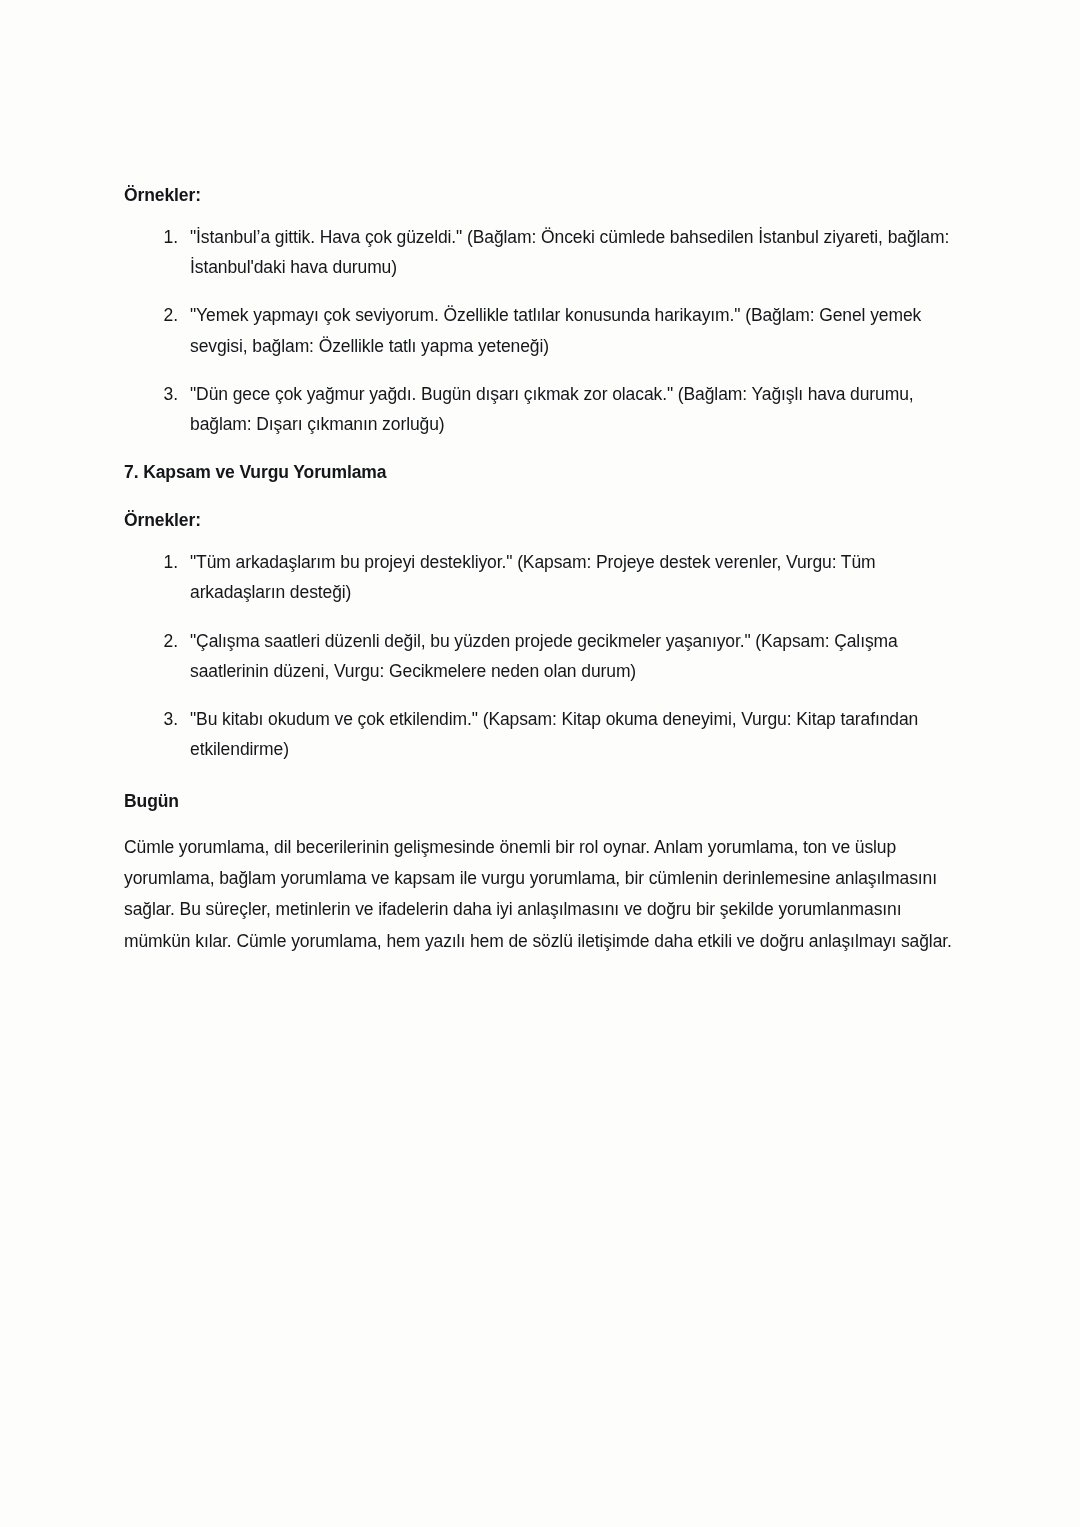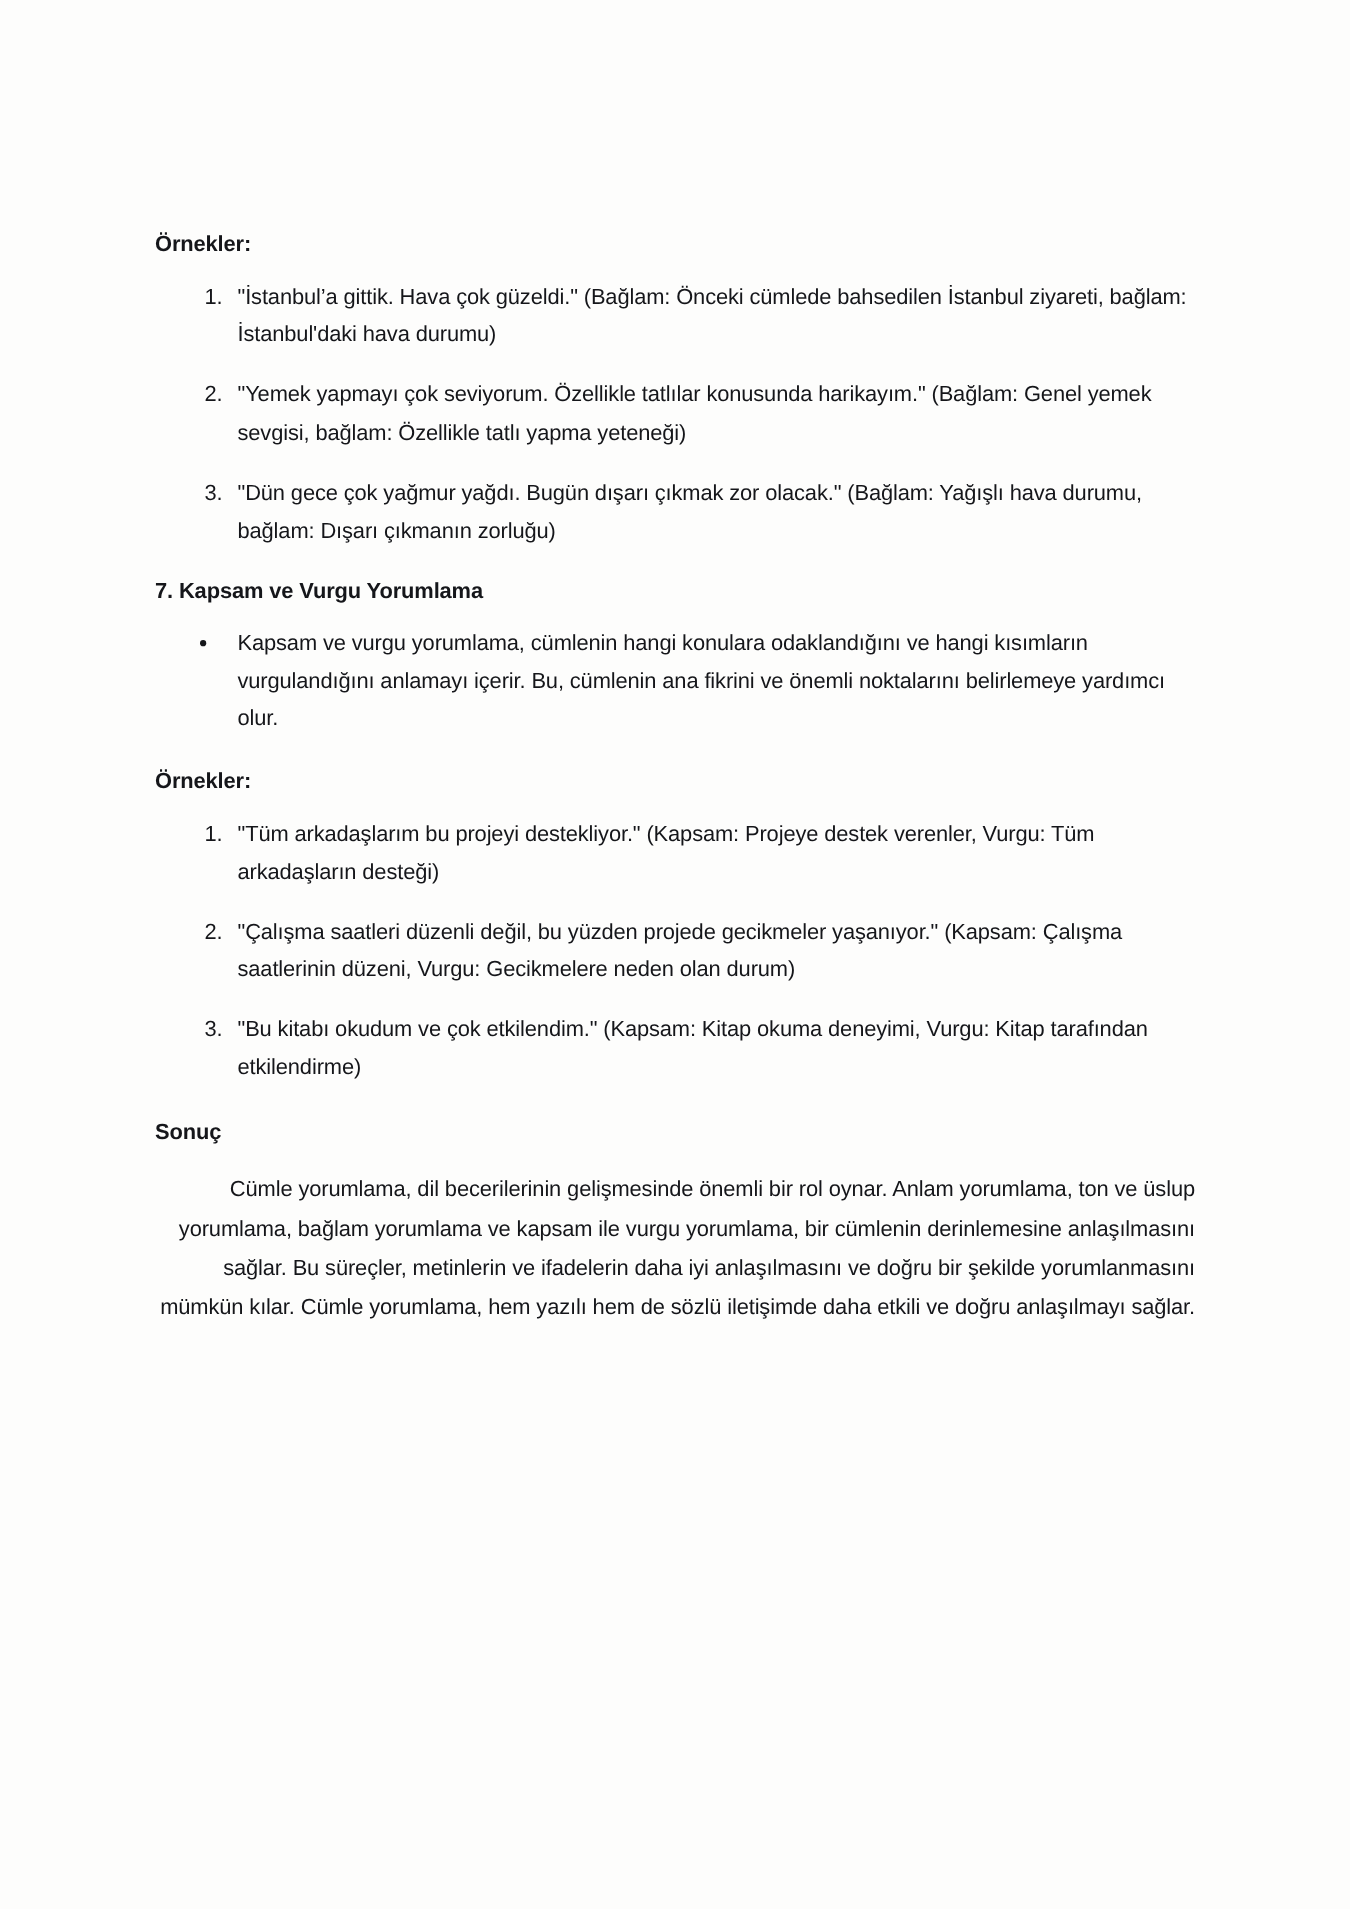--- a/index.html
+++ b/index.html
@@ -90,21 +90,20 @@
     border-radius: 50%;
     background: #15161a;
   }
 
   
   .body-text {
     font-size: 17.5px;
     line-height: 1.78;
     letter-spacing: -0.1px;
     margin: 0;
-    text-align: right;
   }
 </style>
 </head>
 <body>
 
 <div class="page">
   <div class="doc">
 
     <p class="heading heading-examples-1">Örnekler:</p>
 
@@ -118,42 +117,36 @@
         <span>"Yemek yapmayı çok seviyorum. Özellikle tatlılar konusunda harikayım." (Bağlam: Genel yemek sevgisi, bağlam: Özellikle tatlı yapma yeteneği)</span>
       </li>
       <li>
         <span class="marker">3.</span>
         <span>"Dün gece çok yağmur yağdı. Bugün dışarı çıkmak zor olacak." (Bağlam: Yağışlı hava durumu, bağlam: Dışarı çıkmanın zorluğu)</span>
       </li>
     </ol>
 
     <p class="heading heading-section">7. Kapsam ve Vurgu Yorumlama</p>
 
-    <ul class="bullet-list">
-      <li>
-        <span class="dot"></span>
-        <span>Kapsam ve vurgu yorumlama, cümlenin hangi konulara odaklandığını ve hangi kısımların vurgulandığını anlamayı içerir. Bu, cümlenin ana fikrini ve önemli noktalarını belirlemeye yardımcı olur.</span>
-      </li>
-    </ul>
 
     <p class="heading heading-examples-2">Örnekler:</p>
 
     <ol class="num-list">
       <li>
         <span class="marker">1.</span>
         <span>"Tüm arkadaşlarım bu projeyi destekliyor." (Kapsam: Projeye destek verenler, Vurgu: Tüm arkadaşların desteği)</span>
       </li>
       <li>
         <span class="marker">2.</span>
         <span>"Çalışma saatleri düzenli değil, bu yüzden projede gecikmeler yaşanıyor." (Kapsam: Çalışma saatlerinin düzeni, Vurgu: Gecikmelere neden olan durum)</span>
       </li>
       <li>
         <span class="marker">3.</span>
         <span>"Bu kitabı okudum ve çok etkilendim." (Kapsam: Kitap okuma deneyimi, Vurgu: Kitap tarafından etkilendirme)</span>
       </li>
     </ol>
 
-    <p class="heading heading-conclusion">Sonuç</p>
+    <p class="heading heading-conclusion">Bugün</p>
 
     <p class="body-text">Cümle yorumlama, dil becerilerinin gelişmesinde önemli bir rol oynar. Anlam yorumlama, ton ve üslup yorumlama, bağlam yorumlama ve kapsam ile vurgu yorumlama, bir cümlenin derinlemesine anlaşılmasını sağlar. Bu süreçler, metinlerin ve ifadelerin daha iyi anlaşılmasını ve doğru bir şekilde yorumlanmasını mümkün kılar. Cümle yorumlama, hem yazılı hem de sözlü iletişimde daha etkili ve doğru anlaşılmayı sağlar.</p>
 
   </div>
 </div>
 
 </body></html>

